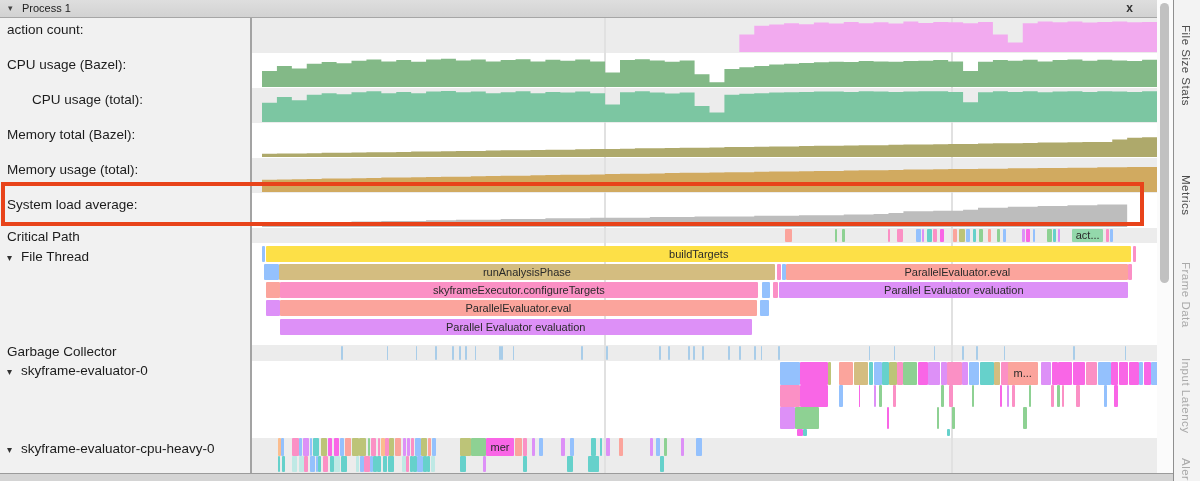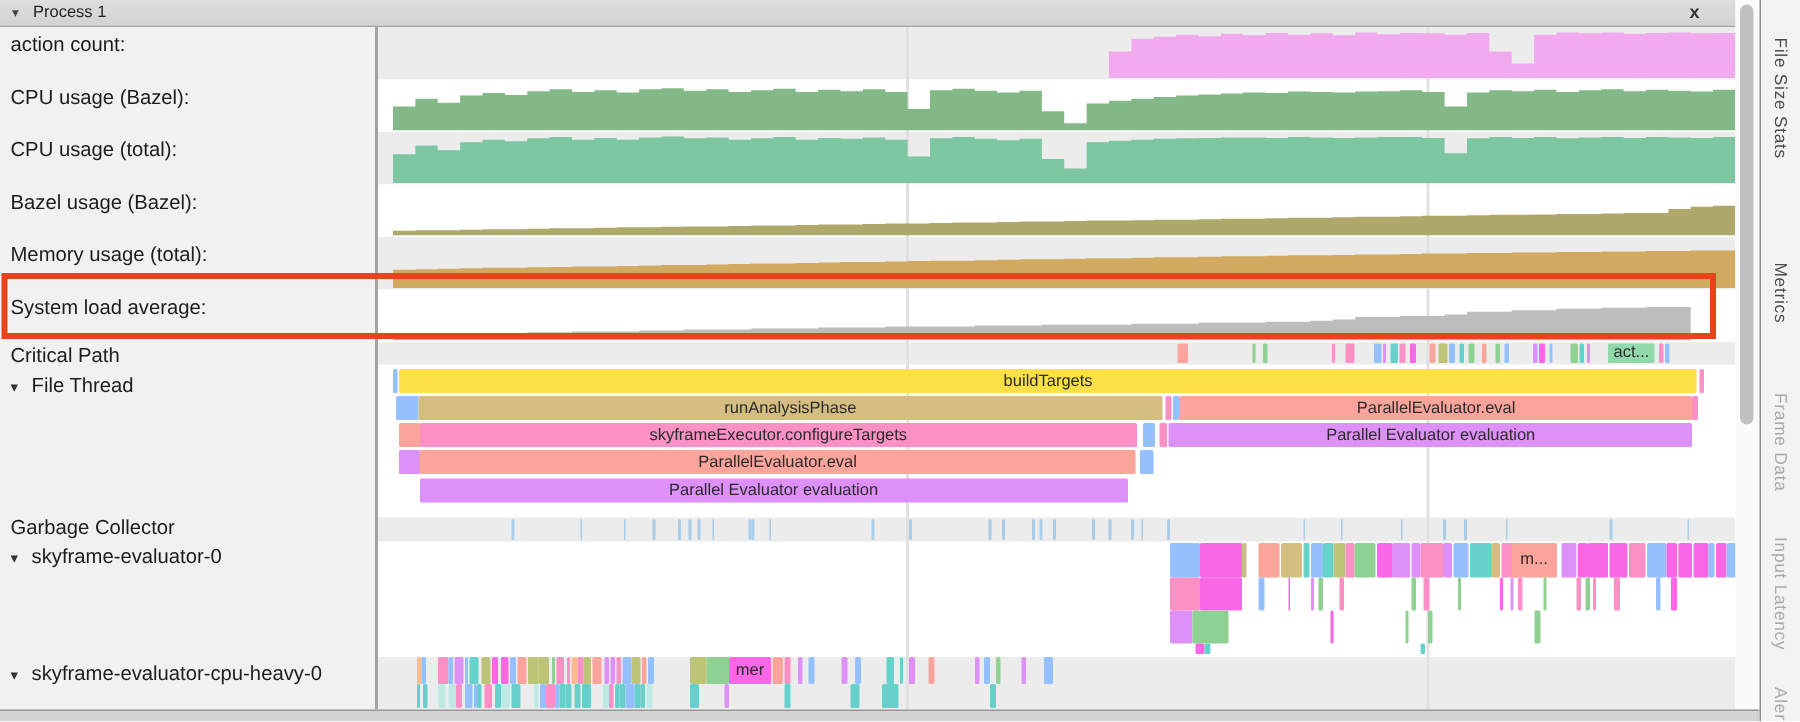--- a/index.html
+++ b/index.html
@@ -48,22 +48,22 @@
 <div id="app">
   <div id="proc-header">
     <span class="tri">▾</span>
     <span class="ttl">Process 1</span>
     <span id="close-x">x</span>
   </div>
 
   <div id="label-col">
       <div class="rowlabel" style="top: 4px;"><span>action count:</span></div>
       <div class="rowlabel" style="top: 39px;"><span>CPU usage (Bazel):</span></div>
-      <div class="rowlabel" style="top: 74px;"><span>CPU usage (total):</span></div>
-      <div class="rowlabel" style="top: 109px;"><span>Bazel usage (Bazel):</span></div>
+      <div class="rowlabel" style="top: 74px; margin-left: 25px;"><span>CPU usage (total):</span></div>
+      <div class="rowlabel" style="top: 109px;"><span>Memory total (Bazel):</span></div>
       <div class="rowlabel" style="top: 144px;"><span>Memory usage (total):</span></div>
       <div class="rowlabel" style="top: 179px;"><span>System load average:</span></div>
       <div class="rowlabel" style="top: 211px;"><span>Critical Path</span></div>
       <div class="rowlabel" style="top: 231px;"><span class="tri">▾</span><span>File Thread</span></div>
       <div class="rowlabel" style="top: 326px;"><span>Garbage Collector</span></div>
       <div class="rowlabel" style="top: 345px;"><span class="tri">▾</span><span>skyframe-evaluator-0</span></div>
       <div class="rowlabel" style="top: 423px;"><span class="tri">▾</span><span>skyframe-evaluator-cpu-heavy-0</span></div>
     </div>
   <div id="vsep"></div>
 

